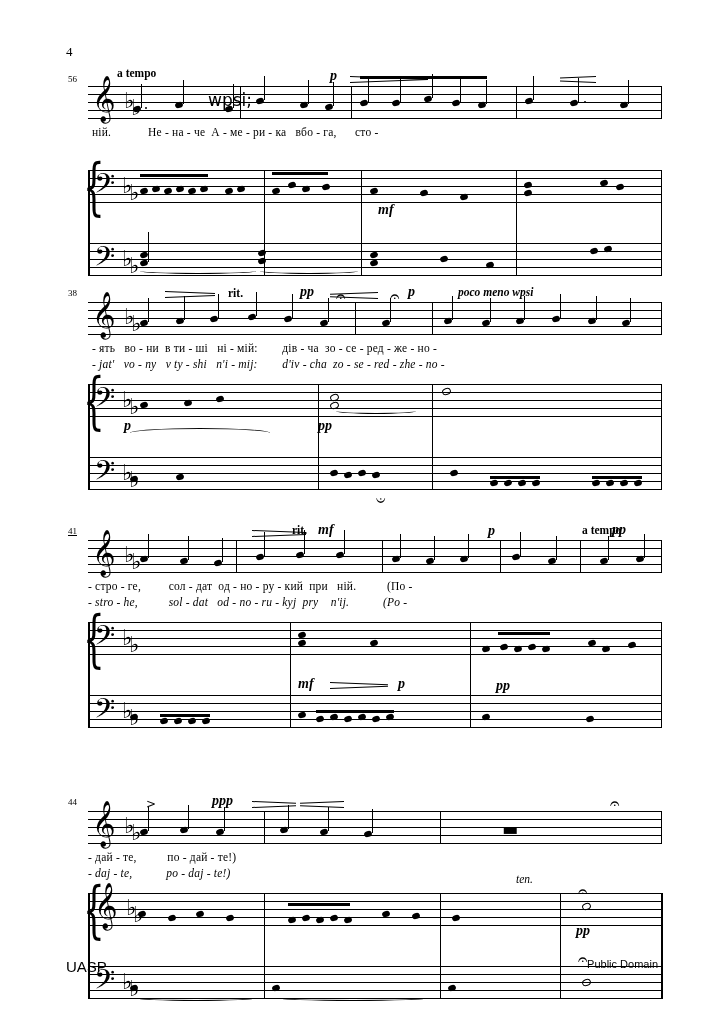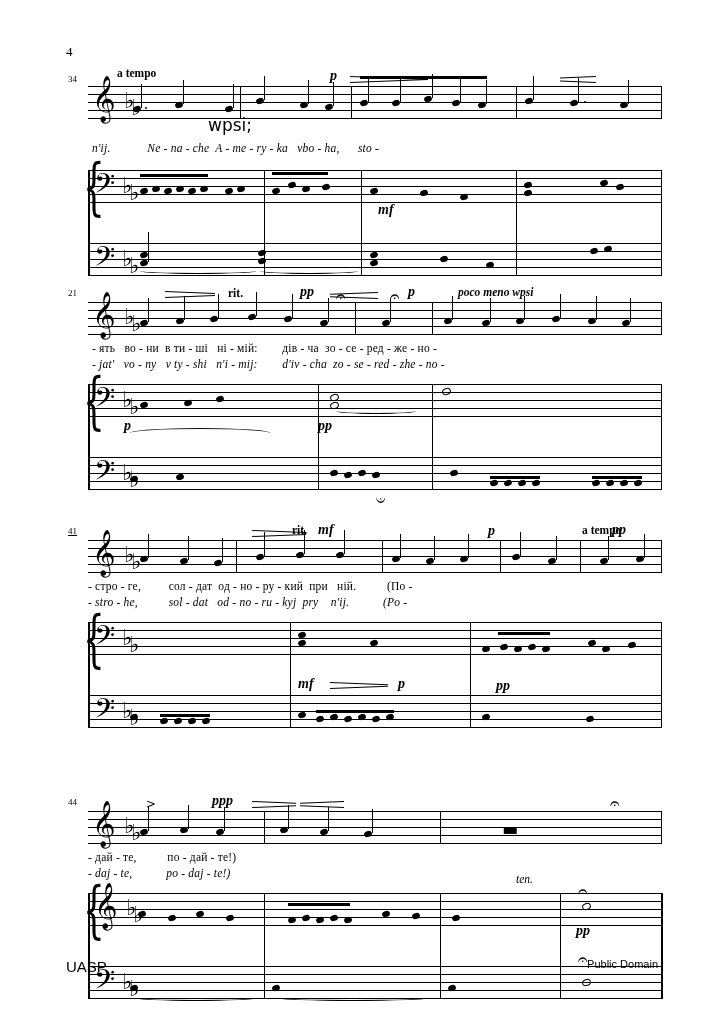--- a/index.html
+++ b/index.html
@@ -181,21 +181,21 @@
 </style>
 </head>
 <body>
 
 <div id="page">
 
   <div class="abs page-number">4</div>
 
   <div class="system" style="top:70px;height:190px;">
 
-    <div class="abs measure-number" style="left:68px;top:4px;">34</div>
+    <div class="abs measure-number" style="left:68px;top:4px;">56</div>
 
     <div class="abs tempo" style="left:117px;top:-3px;">a tempo</div>
 
     <div class="staff" style="left:88px;top:16px;width:574px;"></div>
     <div class="glyph clef-g" style="left:92px;top:8px;">𝄞</div>
     <div class="keysig" style="left:124px;top:18px;">♭</div>
     <div class="keysig" style="left:131px;top:25px;">♭</div>
 
     <div class="barline" style="left:240px;top:16px;height:33px;"></div>
     <div class="barline" style="left:351px;top:16px;height:33px;"></div>
@@ -204,21 +204,21 @@
 
     <div class="abs dyn" style="left:330px;top:-2px;">p</div>
     <div class="hairpin-open" style="left:350px;top:6px;width:78px;"></div>
     <div class="hairpin-close" style="left:560px;top:6px;width:36px;"></div>
 
     <div class="nh" style="left:133px;top:36px;"></div>
     <div class="stem" style="left:141px;top:14px;height:24px;"></div>
     <div class="dotn" style="left:145px;top:37px;"></div>
     <div class="nh" style="left:175px;top:32px;"></div>
     <div class="stem" style="left:183px;top:10px;height:24px;"></div>
-    <div class="rest" style="left:208px;top:20px;margin-top:25px;">wpsi;</div>
+    <div class="rest" style="left:208px;top:20px;">wpsi;</div>
     <div class="nh" style="left:225px;top:36px;"></div>
     <div class="stem" style="left:233px;top:14px;height:24px;"></div>
 
     <div class="nh" style="left:256px;top:28px;"></div>
     <div class="stem" style="left:264px;top:6px;height:24px;"></div>
     <div class="nh" style="left:300px;top:32px;"></div>
     <div class="stem" style="left:308px;top:10px;height:24px;"></div>
     <div class="nh" style="left:325px;top:34px;"></div>
     <div class="stem" style="left:333px;top:12px;height:24px;"></div>
 
@@ -235,21 +235,21 @@
     <div class="beam" style="left:360px;top:6px;width:127px;"></div>
 
     <div class="nh" style="left:525px;top:28px;"></div>
     <div class="stem" style="left:533px;top:6px;height:24px;"></div>
     <div class="nh" style="left:570px;top:30px;"></div>
     <div class="stem" style="left:578px;top:8px;height:24px;"></div>
     <div class="dotn" style="left:584px;top:31px;"></div>
     <div class="nh" style="left:620px;top:32px;"></div>
     <div class="stem" style="left:628px;top:10px;height:24px;"></div>
 
-    <div class="abs lyric translit" style="left:92px;top:72px;letter-spacing:0.2px;">n'ij.            Ne - na - che  A - me - ry - ka   vbo - ha,      sto -</div>
+    <div class="abs lyric" style="left:92px;top:56px;letter-spacing:0.2px;">ній.            Не - на - че  А - ме - ри - ка   вбо - га,      сто -</div>
 
     <div class="brace" style="left:74px;top:92px;">{</div>
     <div class="sysbar" style="left:88px;top:100px;height:106px;"></div>
 
     <div class="staff" style="left:88px;top:100px;width:574px;"></div>
     <div class="glyph clef-f" style="left:94px;top:100px;">𝄢</div>
     <div class="keysig" style="left:122px;top:103px;">♭</div>
     <div class="keysig" style="left:129px;top:110px;">♭</div>
 
     <div class="staff" style="left:88px;top:173px;width:574px;"></div>
@@ -298,21 +298,21 @@
     <div class="nh" style="left:440px;top:186px;"></div>
     <div class="nh" style="left:486px;top:192px;"></div>
     <div class="nh" style="left:590px;top:178px;"></div>
     <div class="nh" style="left:604px;top:176px;"></div>
     <div class="tie" style="left:140px;top:198px;width:116px;"></div>
     <div class="tie" style="left:260px;top:198px;width:98px;"></div>
   </div>
 
   <div class="system" style="top:290px;height:220px;">
 
-    <div class="abs measure-number" style="left:68px;top:-2px;">21</div>
+    <div class="abs measure-number" style="left:68px;top:-2px;">38</div>
 
     <div class="abs tempo" style="left:228px;top:-3px;">rit.</div>
     <div class="abs tempo italic" style="left:458px;top:-4px;">poco meno wpsi</div>
 
     <div class="staff" style="left:88px;top:12px;width:574px;"></div>
     <div class="glyph clef-g" style="left:92px;top:4px;">𝄞</div>
     <div class="keysig" style="left:124px;top:14px;">♭</div>
     <div class="keysig" style="left:131px;top:21px;">♭</div>
 
     <div class="barline" style="left:355px;top:12px;height:33px;"></div>

